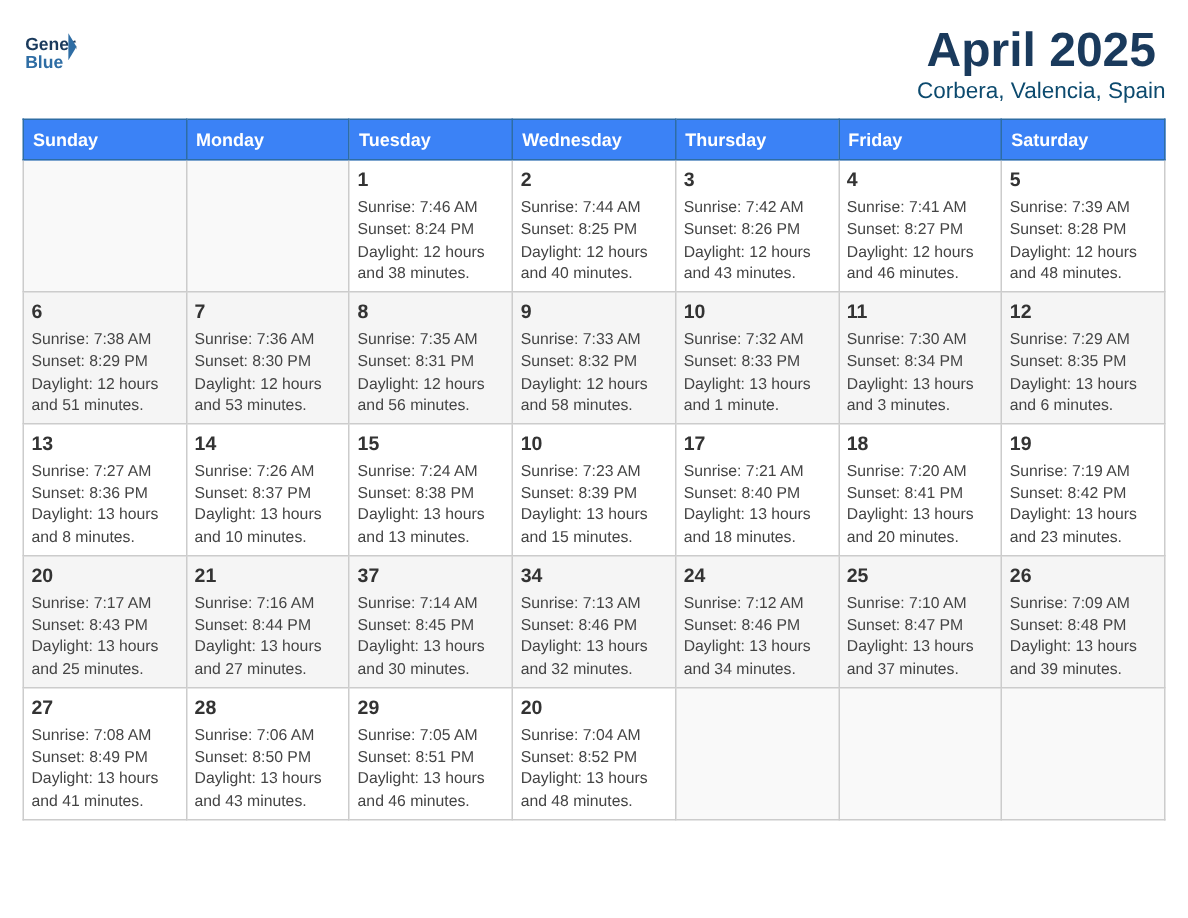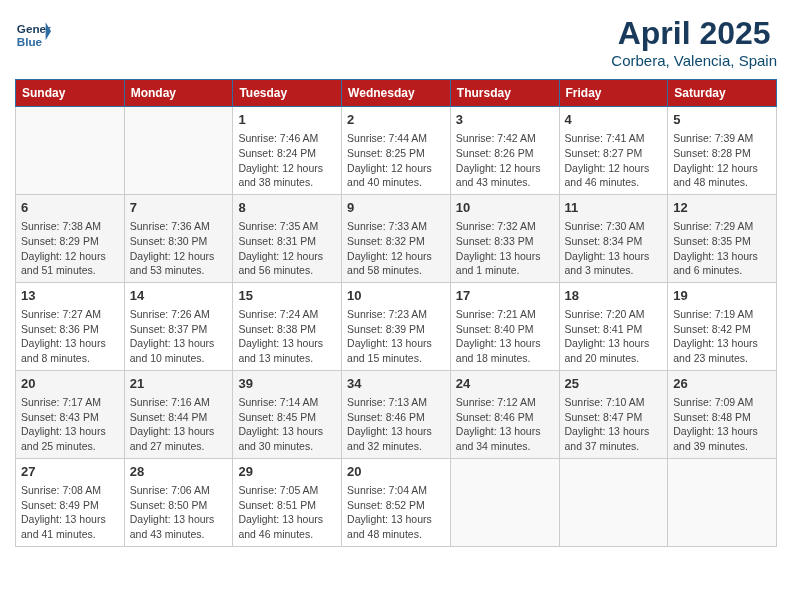--- a/index.html
+++ b/index.html
@@ -37,21 +37,21 @@
     .subtitle {
       font-size: 15px;
       color: #0c4a6e;
     }
     table {
       width: 100%;
       border-collapse: collapse;
       font-size: 11px;
     }
     thead tr th {
-      background-color: #b91c1c;
+      background-color: #3b82f6;
       color: #fff;
       text-align: left;
       padding: 6px 6px;
       font-size: 12px;
       font-weight: bold;
       border: 1px solid #2e6da4;
     }
     tbody tr td {
       border: 1px solid #ccc;
       vertical-align: top;
@@ -198,21 +198,21 @@
       <tr>
         <td>
           <span class="day-num">20</span>
           <div class="cell-info">Sunrise: 7:17 AM<br>Sunset: 8:43 PM<br>Daylight: 13 hours and 25 minutes.</div>
         </td>
         <td>
           <span class="day-num">21</span>
           <div class="cell-info">Sunrise: 7:16 AM<br>Sunset: 8:44 PM<br>Daylight: 13 hours and 27 minutes.</div>
         </td>
         <td>
-          <span class="day-num">39</span>
+          <span class="day-num">37</span>
           <div class="cell-info">Sunrise: 7:14 AM<br>Sunset: 8:45 PM<br>Daylight: 13 hours and 30 minutes.</div>
         </td>
         <td>
           <span class="day-num">34</span>
           <div class="cell-info">Sunrise: 7:13 AM<br>Sunset: 8:46 PM<br>Daylight: 13 hours and 32 minutes.</div>
         </td>
         <td>
           <span class="day-num">24</span>
           <div class="cell-info">Sunrise: 7:12 AM<br>Sunset: 8:46 PM<br>Daylight: 13 hours and 34 minutes.</div>
         </td>

